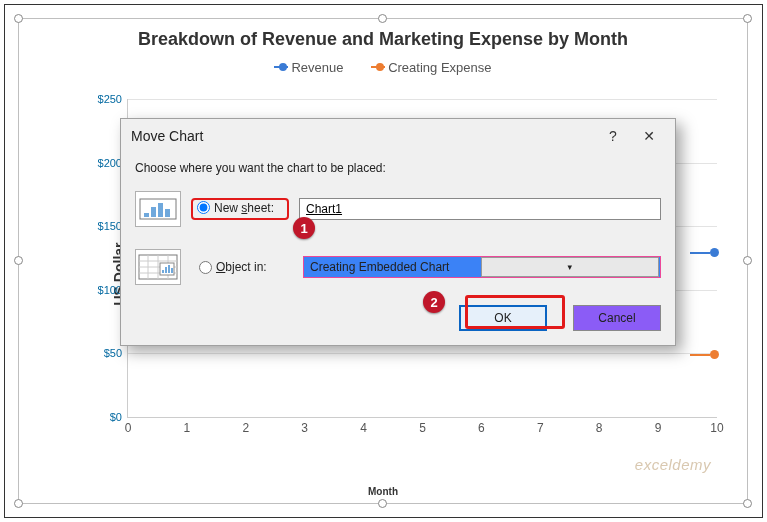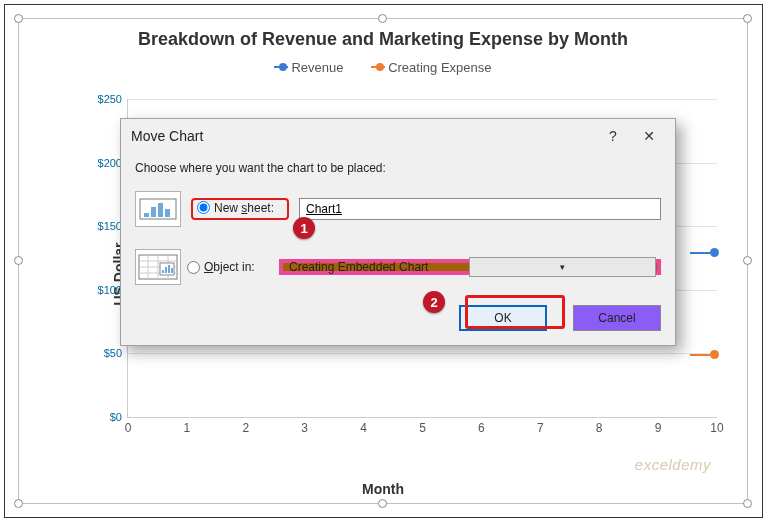--- a/index.html
+++ b/index.html
@@ -18,45 +18,45 @@
 .chart-title { text-align: center; font-size: 18px; font-weight: 600; color: #333; padding: 10px 0 6px; }
 
 .legend { text-align: center; font-size: 13px; color: #555; padding-bottom: 6px; }
 .legend-item { display: inline-flex; align-items: center; margin: 0 12px; }
 .legend-marker { display: inline-flex; align-items: center; margin-right: 6px; }
 .legend-line { width: 14px; height: 2px; display: inline-block; }
 .legend-dot { width: 8px; height: 8px; border-radius: 50%; display: inline-block; margin-left: -11px; position: relative; left: 2px; }
 
 .plot-wrap { position: absolute; top: 80px; left: 60px; right: 20px; bottom: 55px; }
 .y-axis-title { position: absolute; left: 8px; top: 50%; transform: translateY(-50%) rotate(-90deg); transform-origin: center; font-size: 14px; font-weight: 600; color: #333; white-space: nowrap; }
-.x-axis-title { position: absolute; bottom: 6px; left: 50%; transform: translateX(-50%); font-size: 14px; font-weight: 600; color: #333; }
+.x-axis-title { position: absolute; bottom: 6px; left: 50%; transform: translateX(-50%); font-size: 10px; font-weight: 600; color: #333; }
 
 .plot-area { position: absolute; left: 48px; top: 0; right: 10px; bottom: 30px; border-left: 1px solid #ccc; border-bottom: 1px solid #ccc; }
 .grid-h { position: absolute; left: 0; right: 0; height: 1px; background: #e3e3e3; }
 .y-tick { position: absolute; right: 100%; padding-right: 6px; font-size: 11px; color: #0369a1; transform: translateY(-50%); white-space: nowrap; }
 .x-tick { position: absolute; top: 100%; padding-top: 4px; font-size: 12px; color: #555; transform: translateX(-50%); }
 
 .series-peek { position: absolute; right: -2px; display: flex; align-items: center; }
 .peek-line { width: 20px; height: 2px; }
 .peek-dot { width: 9px; height: 9px; border-radius: 50%; }
 
 
 .dialog { position: absolute; top: 118px; left: 120px; width: 556px; background: #f0f0f0; border: 1px solid #a0a0a0; box-shadow: 6px 6px 14px rgba(0,0,0,0.35); font-size: 12px; color: #222; }
 .dlg-title { display: flex; align-items: center; padding: 6px 8px 6px 10px; }
 .dlg-title-text { flex: 1; font-size: 14px; }
 .dlg-ctrl { width: 36px; height: 22px; display: inline-flex; align-items: center; justify-content: center; font-size: 14px; color: #333; }
 .dlg-body { padding: 4px 14px 14px; }
 .dlg-prompt { padding: 4px 0 10px; }
 .opt-row { display: flex; align-items: center; gap: 10px; margin: 6px 0 22px; }
-.opt-row2 { display: flex; align-items: center; gap: 6px; margin: 6px 0 14px; }
+.opt-row2 { display: flex; align-items: center; gap: 18px; margin: 6px 0 14px; }
 .opt-icon { width: 46px; height: 36px; background: #fff; border: 1px solid #b0b0b0; display: inline-flex; align-items: center; justify-content: center; }
 .radio-wrap { display: inline-flex; align-items: center; gap: 4px; white-space: nowrap; min-width: 86px; }
 .radio-wrap input { margin: 0; }
 .text-input { flex: 1; height: 22px; border: 1px solid #888; background: #fff; padding: 0 6px; font-size: 12px; text-decoration: underline; }
-.combo { flex: 1; height: 16px; border: 4px solid #ec4899; background: #a16207; display: flex; align-items: center; }
+.combo { flex: 1; height: 22px; border: 1px solid #ec4899; background: #3b82f6; display: flex; align-items: center; }
 .combo span { flex: 1; padding: 0 6px; }
 .combo-btn { width: 20px; height: 20px; border: 1px solid #999; background: #e8e8e8; display: inline-flex; align-items: center; justify-content: center; font-size: 9px; margin-right: 1px; }
 .dlg-buttons { display: flex; justify-content: flex-end; gap: 26px; padding-top: 6px; }
 .btn { width: 88px; height: 26px; border: 1px solid #888; background: #8b5cf6; font-size: 12px; display: inline-flex; align-items: center; justify-content: center; }
 .btn-ok { border: 2px solid #0a64c2; background: #e6f0fa; }
 
 .hl-red { border: 2px solid #e21a1a; border-radius: 4px; padding: 1px 4px; }
 .hl-red-ok { position: absolute; border: 3px solid #e21a1a; border-radius: 3px; }
 
 .badge { position: absolute; width: 22px; height: 22px; border-radius: 50%; background: #c0172a; color: #fff; font-weight: 700; font-size: 13px; display: flex; align-items: center; justify-content: center; box-shadow: 0 1px 2px rgba(0,0,0,0.4); }

